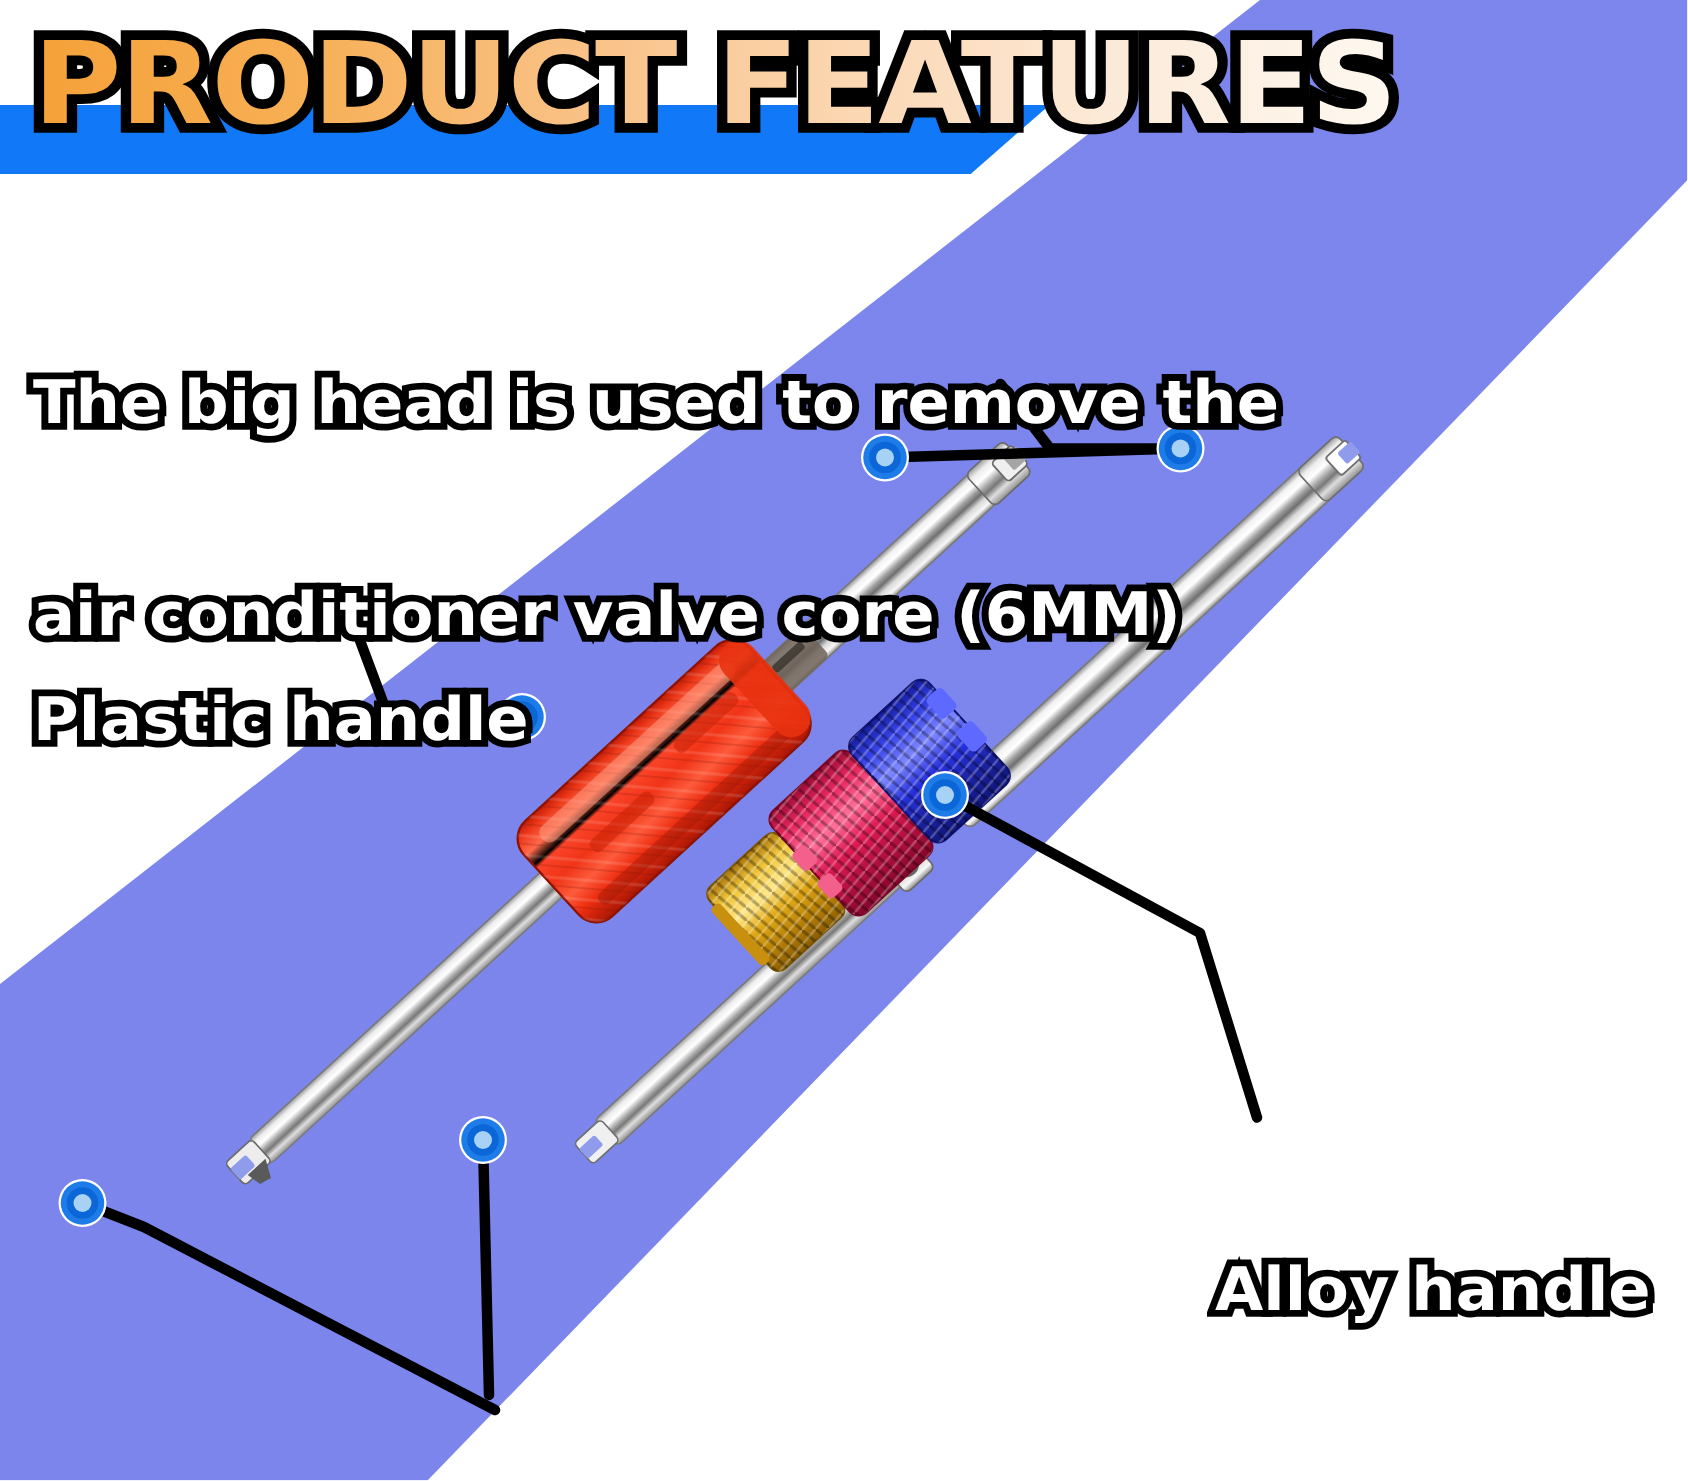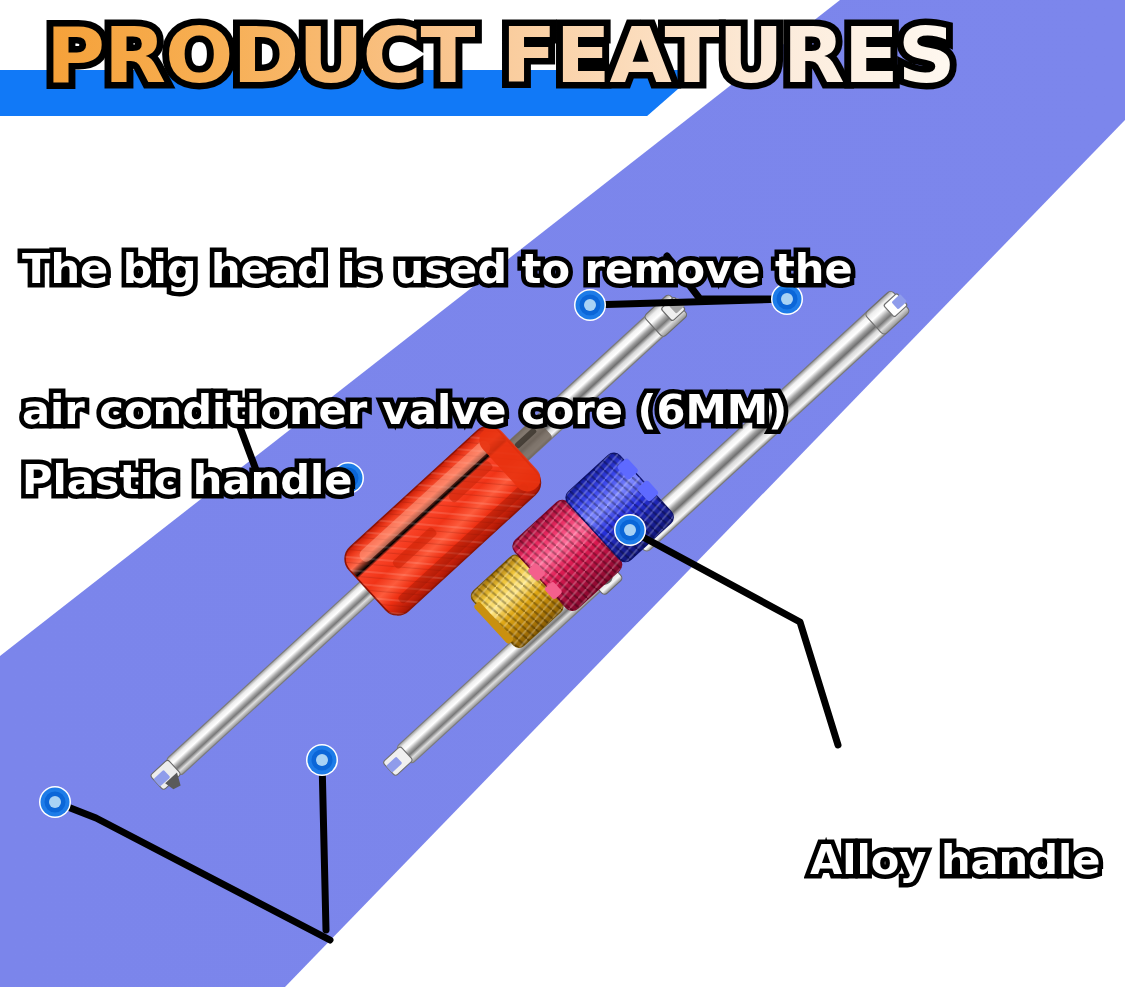--- a/index.html
+++ b/index.html
@@ -6,21 +6,21 @@
   body{
     width:1125px;height:987px;
     background:#ffffff;
     font-family:"Liberation Sans", sans-serif;
     overflow:hidden;
   }
   #stage{position:relative;width:1125px;height:987px;background:#fff;overflow:hidden;}
   #art{position:absolute;left:0;top:0;width:1125px;height:987px;}
 
   
-  .title-wrap{position:absolute;left:22px;top:10px;height:96px;margin-left:24px;}
+  .title-wrap{position:absolute;left:22px;top:10px;height:96px;}
   .title-text{
     font-family:"DejaVu Sans", sans-serif;
     font-weight:bold;
     font-size:76px;
     line-height:92px;
     letter-spacing:-1px;
     transform:scaleX(1.06);
     transform-origin:left center;
     margin:0;
     white-space:nowrap;

